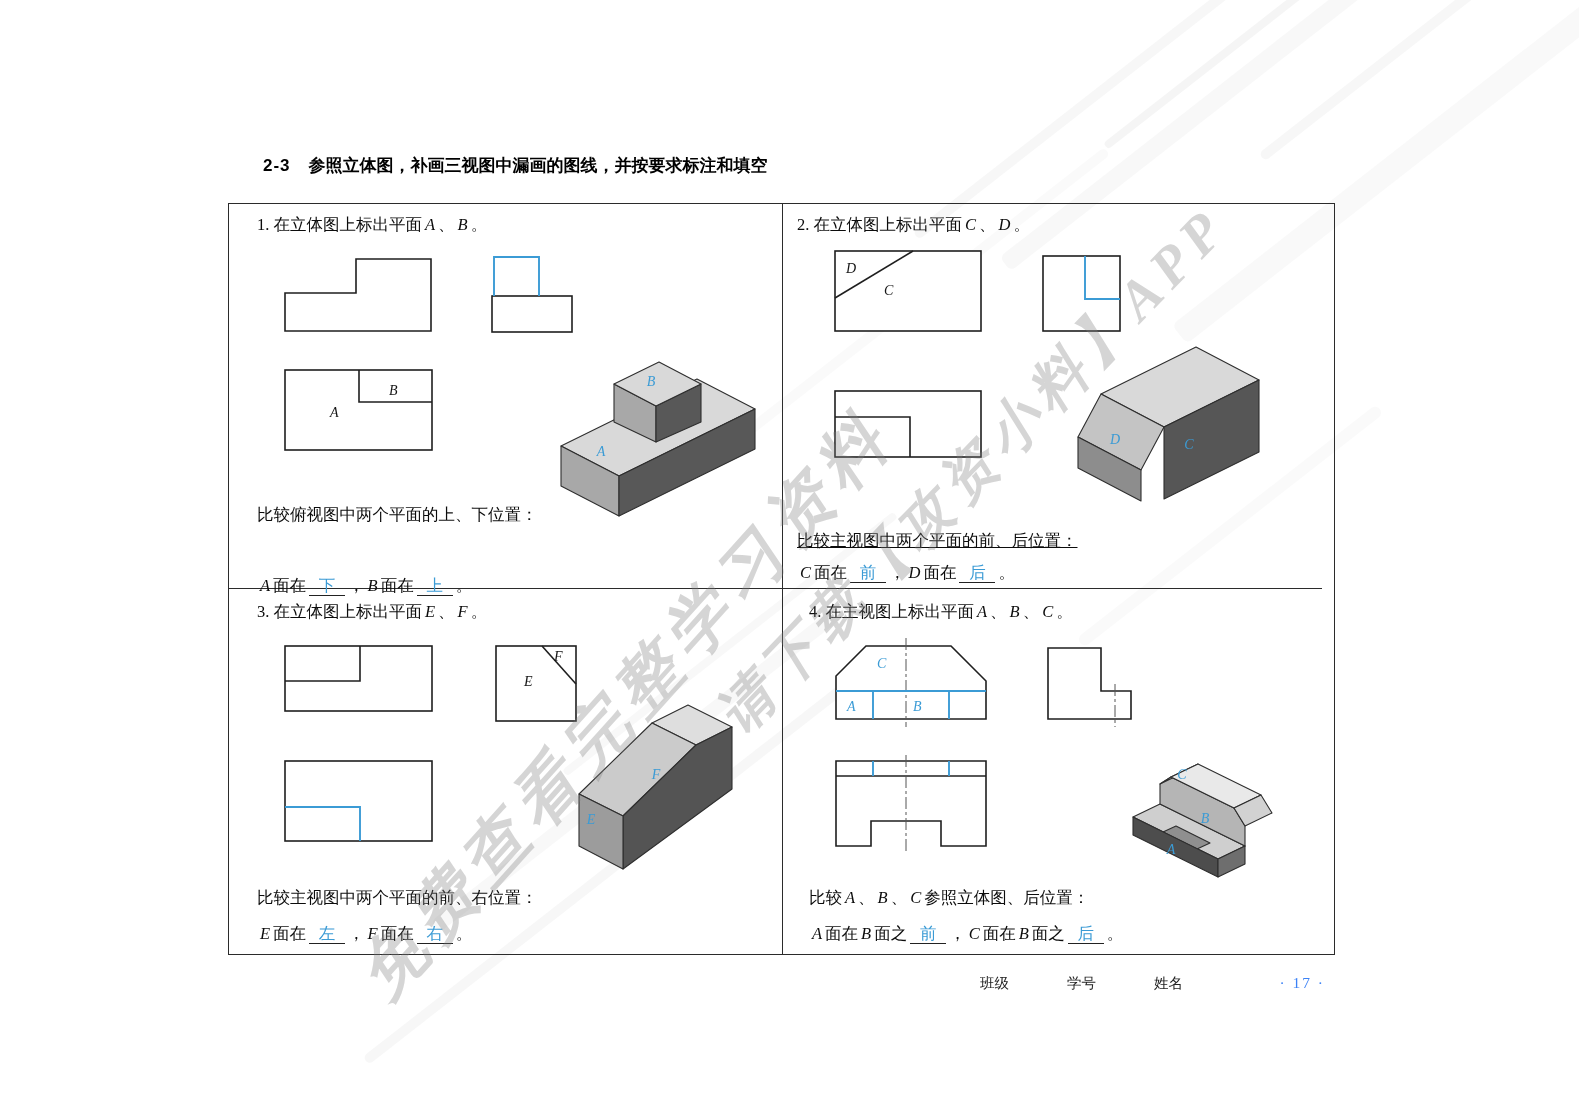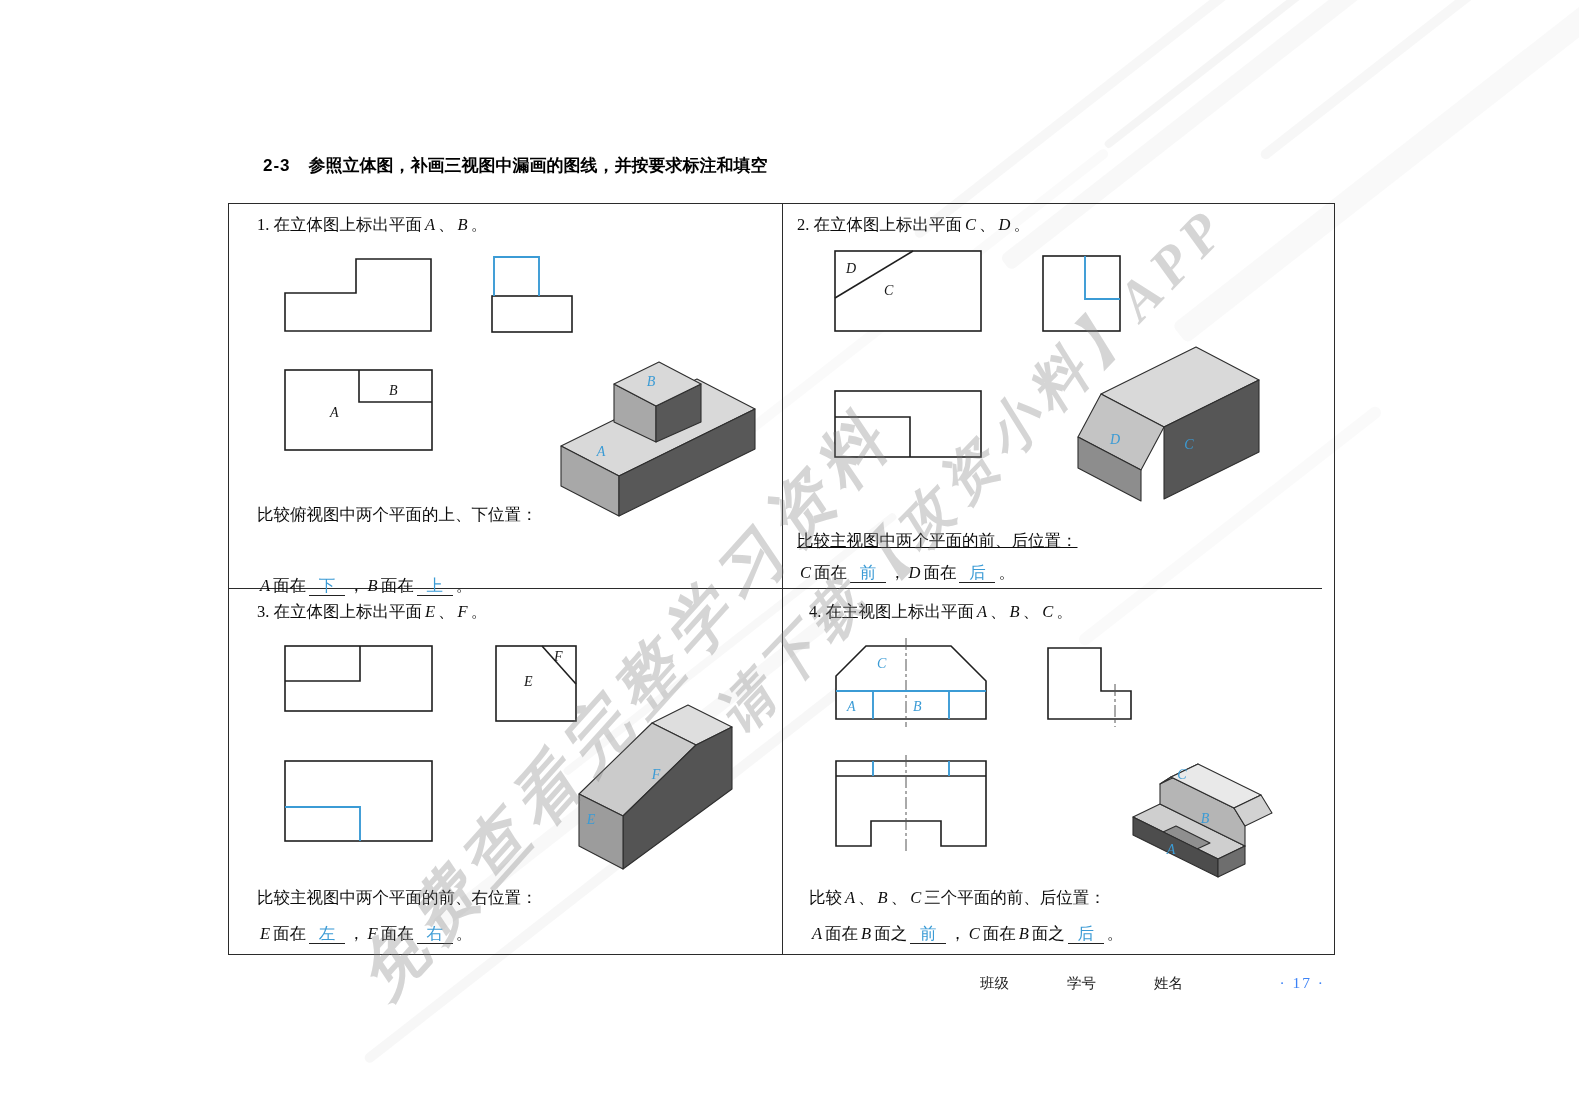--- a/index.html
+++ b/index.html
@@ -209,21 +209,21 @@
         <polygon class="face" fill="#6e6e6e" points="115,137 142,124 142,142 115,155"></polygon>
         <polygon class="face" fill="#b5b5b5" points="57,82 57,62 68,55 131,86 142,104 142,124"></polygon>
         <polygon class="face" fill="#dcdcdc" points="57,62 68,55 95,42 84,49"></polygon>
         <polygon class="face" fill="#e9e9e9" points="68,55 131,86 158,73 95,42"></polygon>
         <polygon class="face" fill="#d2d2d2" points="131,86 142,104 169,91 158,73"></polygon>
         <text class="lblB" x="79" y="57" text-anchor="middle">C</text>
         <text class="lblB" x="102" y="101" text-anchor="middle">B</text>
         <text class="lblB" x="68" y="132" text-anchor="middle">A</text>
       </svg>
 
-      <div class="cmp" style="left:26px; top:298px;"><span>比较</span><span class="it">A</span><span>、</span><span class="it">B</span><span>、</span><span class="it">C</span><span>三个平面的前、后位置：</span></div>
+      <div class="cmp" style="left:26px; top:298px;"><span>比较</span><span class="it">A</span><span>、</span><span class="it">B</span><span>、</span><span class="it">C</span><span>参照立体图、后位置：</span></div>
       <div class="ansline" style="left:26px; top:334px;"><span class="it">A</span><span>面在</span><span class="it">B</span><span>面之</span><span class="ans">前</span><span>，</span><span class="it">C</span><span>面在</span><span class="it">B</span><span>面之</span><span class="ans">后</span><span>。</span></div>
     </section>
   </div>
 
   <div class="wm wm1">免费查看完整学习资料</div>
   <div class="wm wm2">请下载【攻资小料】APP</div>
 
   <div class="footer">
     <span class="flab">班级</span>
     <span class="flab">学号</span>

